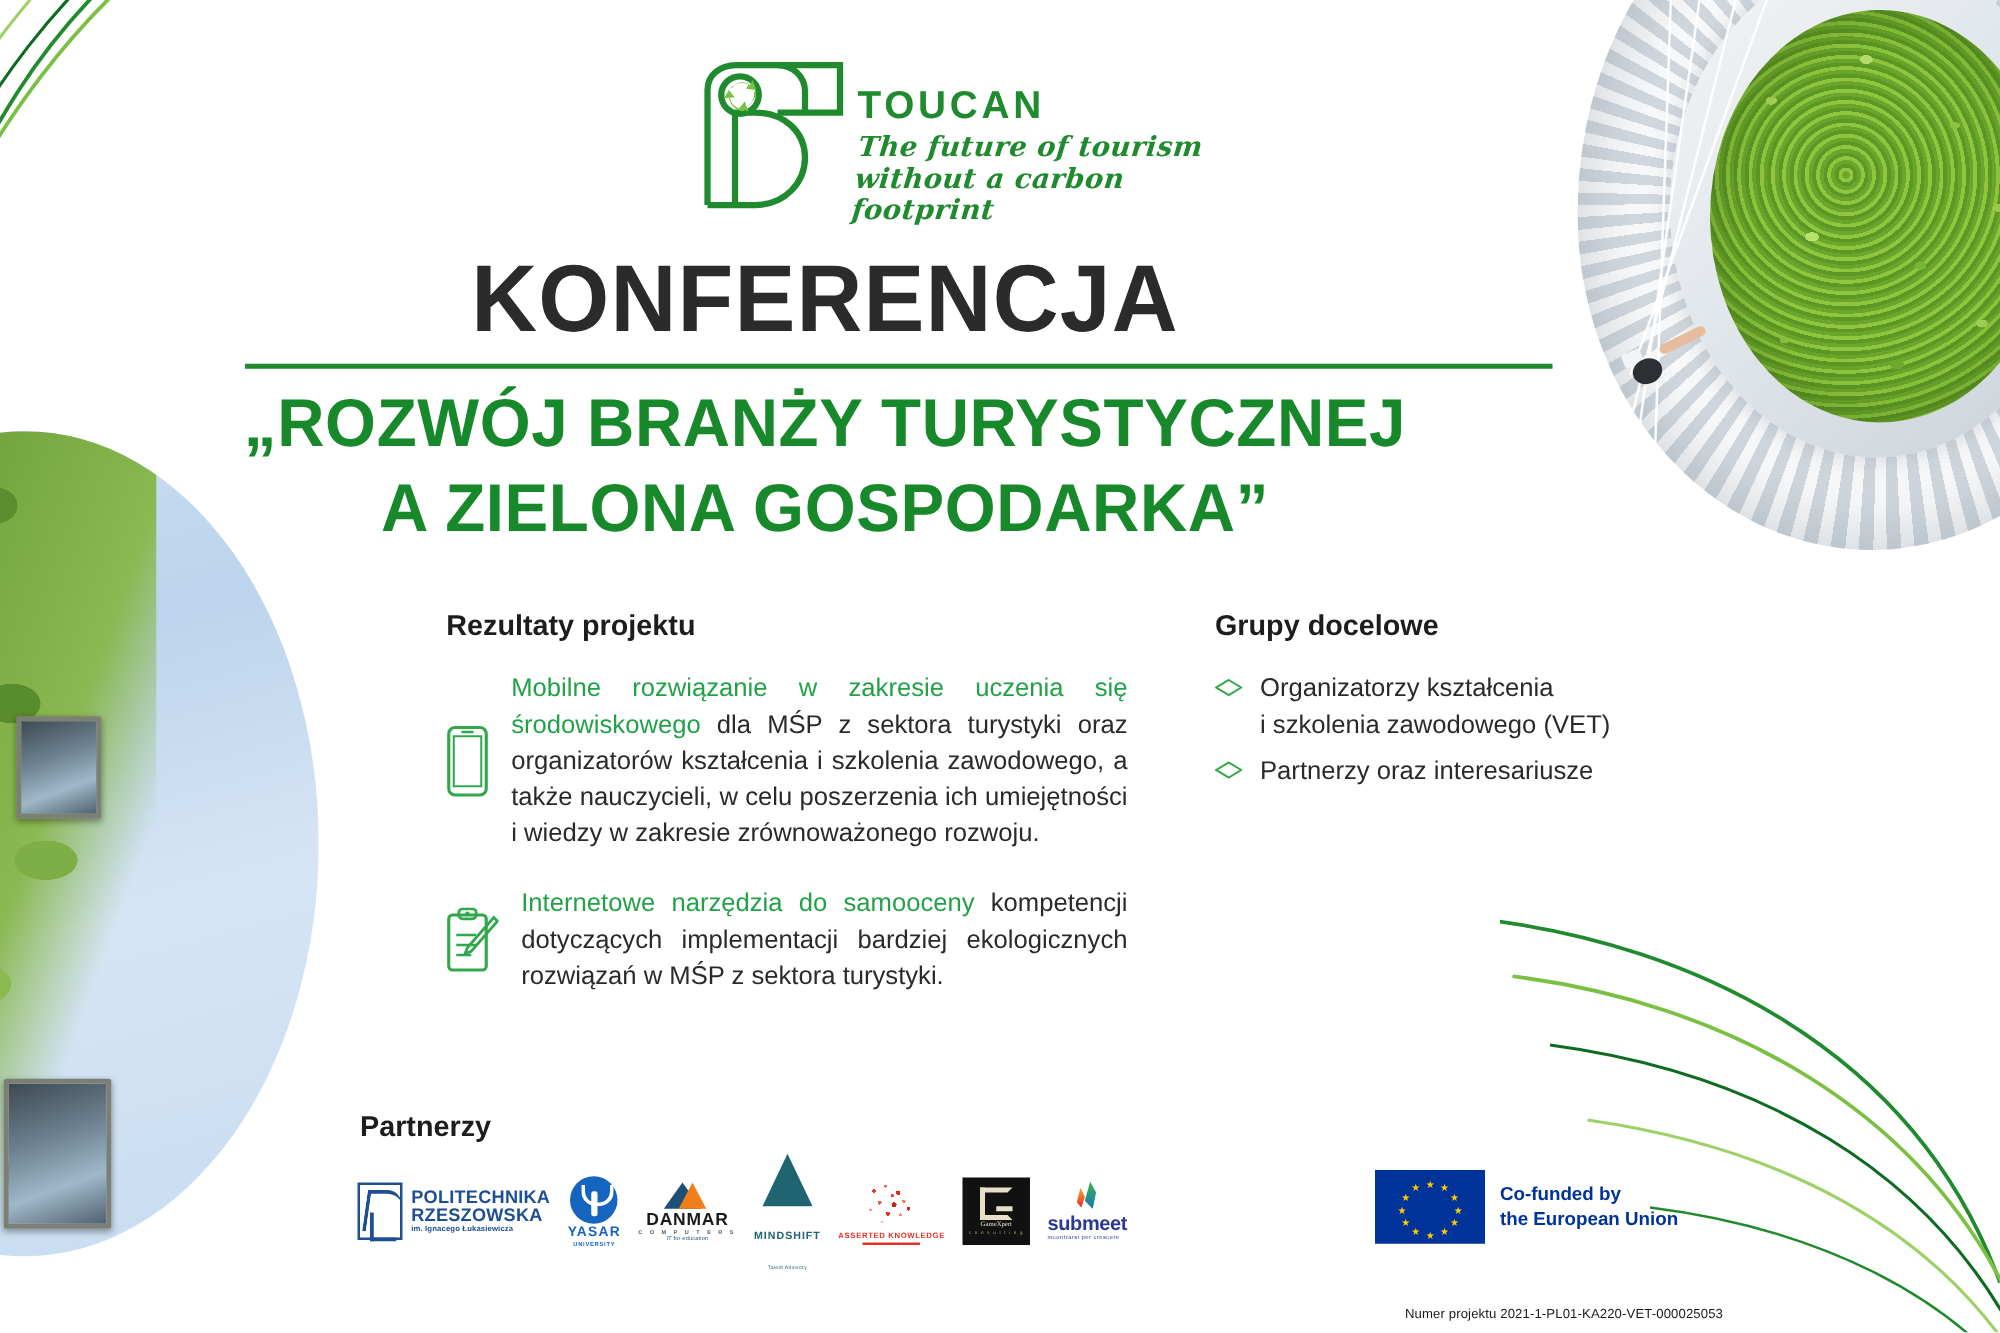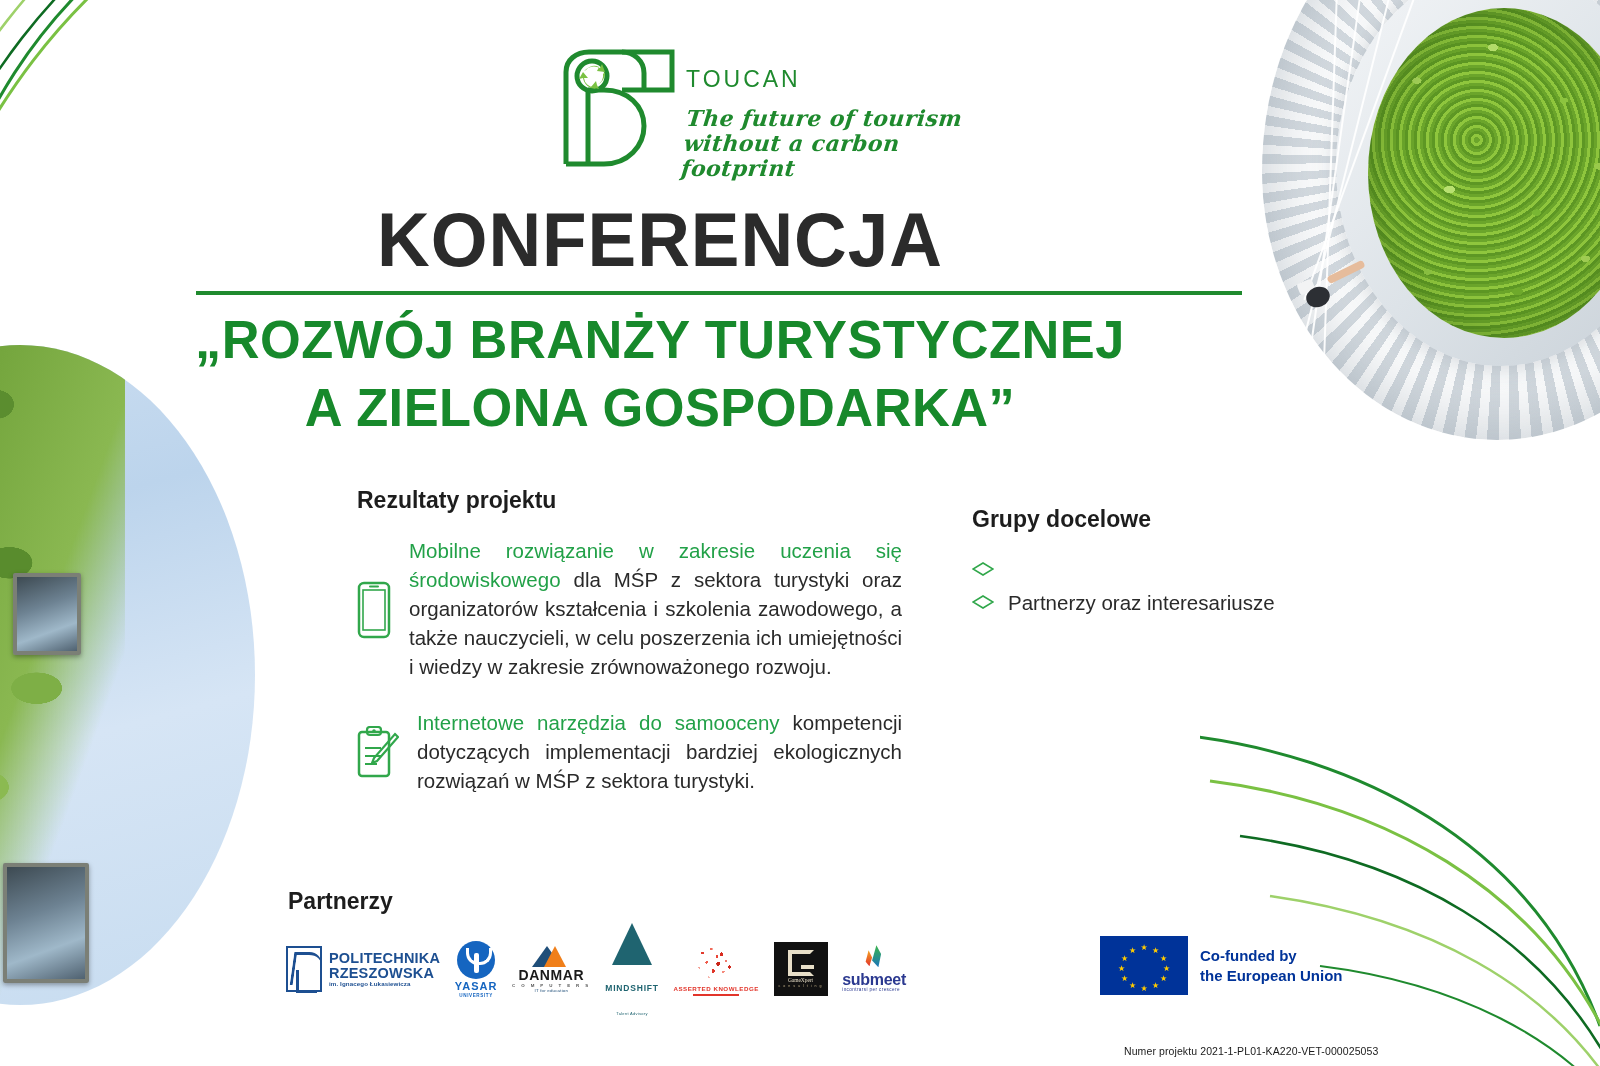--- a/index.html
+++ b/index.html
@@ -162,22 +162,22 @@
   
   .logo-block {
     position: absolute;
     left: 548px; top: 46px;
     width: 420px; height: 130px;
   }
   .logo-mark { position: absolute; left: 0; top: 0; }
   .logo-word {
     position: absolute;
     left: 138px; top: 20px;
-    font-size: 23px;
-    font-weight: 400;
+    font-size: 31px;
+    font-weight: 700;
     letter-spacing: 3px;
     color: #1f8a2e;
   }
   .logo-tagline {
     position: absolute;
     left: 136px; top: 60px;
     font-family: "DejaVu Serif", serif;
     font-style: italic;
     font-weight: 700;
     font-size: 22px;
@@ -224,21 +224,20 @@
   .col-results {
     position: absolute;
     left: 357px; top: 487px;
     width: 545px;
   }
   .col-groups {
     position: absolute;
     left: 972px; top: 487px;
     width: 330px;
     overflow: hidden;
-    margin-top: 19px;
   }
 
   .col-heading {
     font-size: 23px;
     font-weight: 700;
     color: #1d1d1d;
     margin-bottom: 22px;
   }
 
   .result-item {
@@ -280,21 +279,20 @@
     color: #1d1d1d;
   }
   .partners-row {
     position: absolute;
     left: 286px; top: 930px;
     width: 620px;
     height: 78px;
     display: flex;
     align-items: center;
     gap: 14px;
-    justify-content: space-between;
   }
   .plogo { display: flex; align-items: center; flex: 0 0 auto; }
 
   .plogo-pr { gap: 7px; }
   .pr-mark {
     width: 36px; height: 46px;
     border: 2px solid #1d4f91;
     position: relative;
     background: #fff;
   }
@@ -581,20 +579,24 @@
 
   <div class="col-groups">
     <div class="col-heading">Grupy docelowe</div>
     <ul class="group-list">
       <li class="group-item">
         <span class="diamond">
           <svg width="22" height="14" viewBox="0 0 22 14">
               <path d="M11,1 L21,7 L11,13 L1,7 Z" fill="none" stroke="#31a74b" stroke-width="1.6"></path>
             </svg>
         </span>
+        <span class="group-text">
+          <span>Organizatorzy kształcenia</span><br>
+          <span>i szkolenia zawodowego (VET)</span>
+        </span>
       </li>
       <li class="group-item">
         <span class="diamond">
           <svg width="22" height="14" viewBox="0 0 22 14">
               <path d="M11,1 L21,7 L11,13 L1,7 Z" fill="none" stroke="#31a74b" stroke-width="1.6"></path>
             </svg>
         </span>
         <span class="group-text">Partnerzy oraz interesariusze</span>
       </li>
     </ul>

